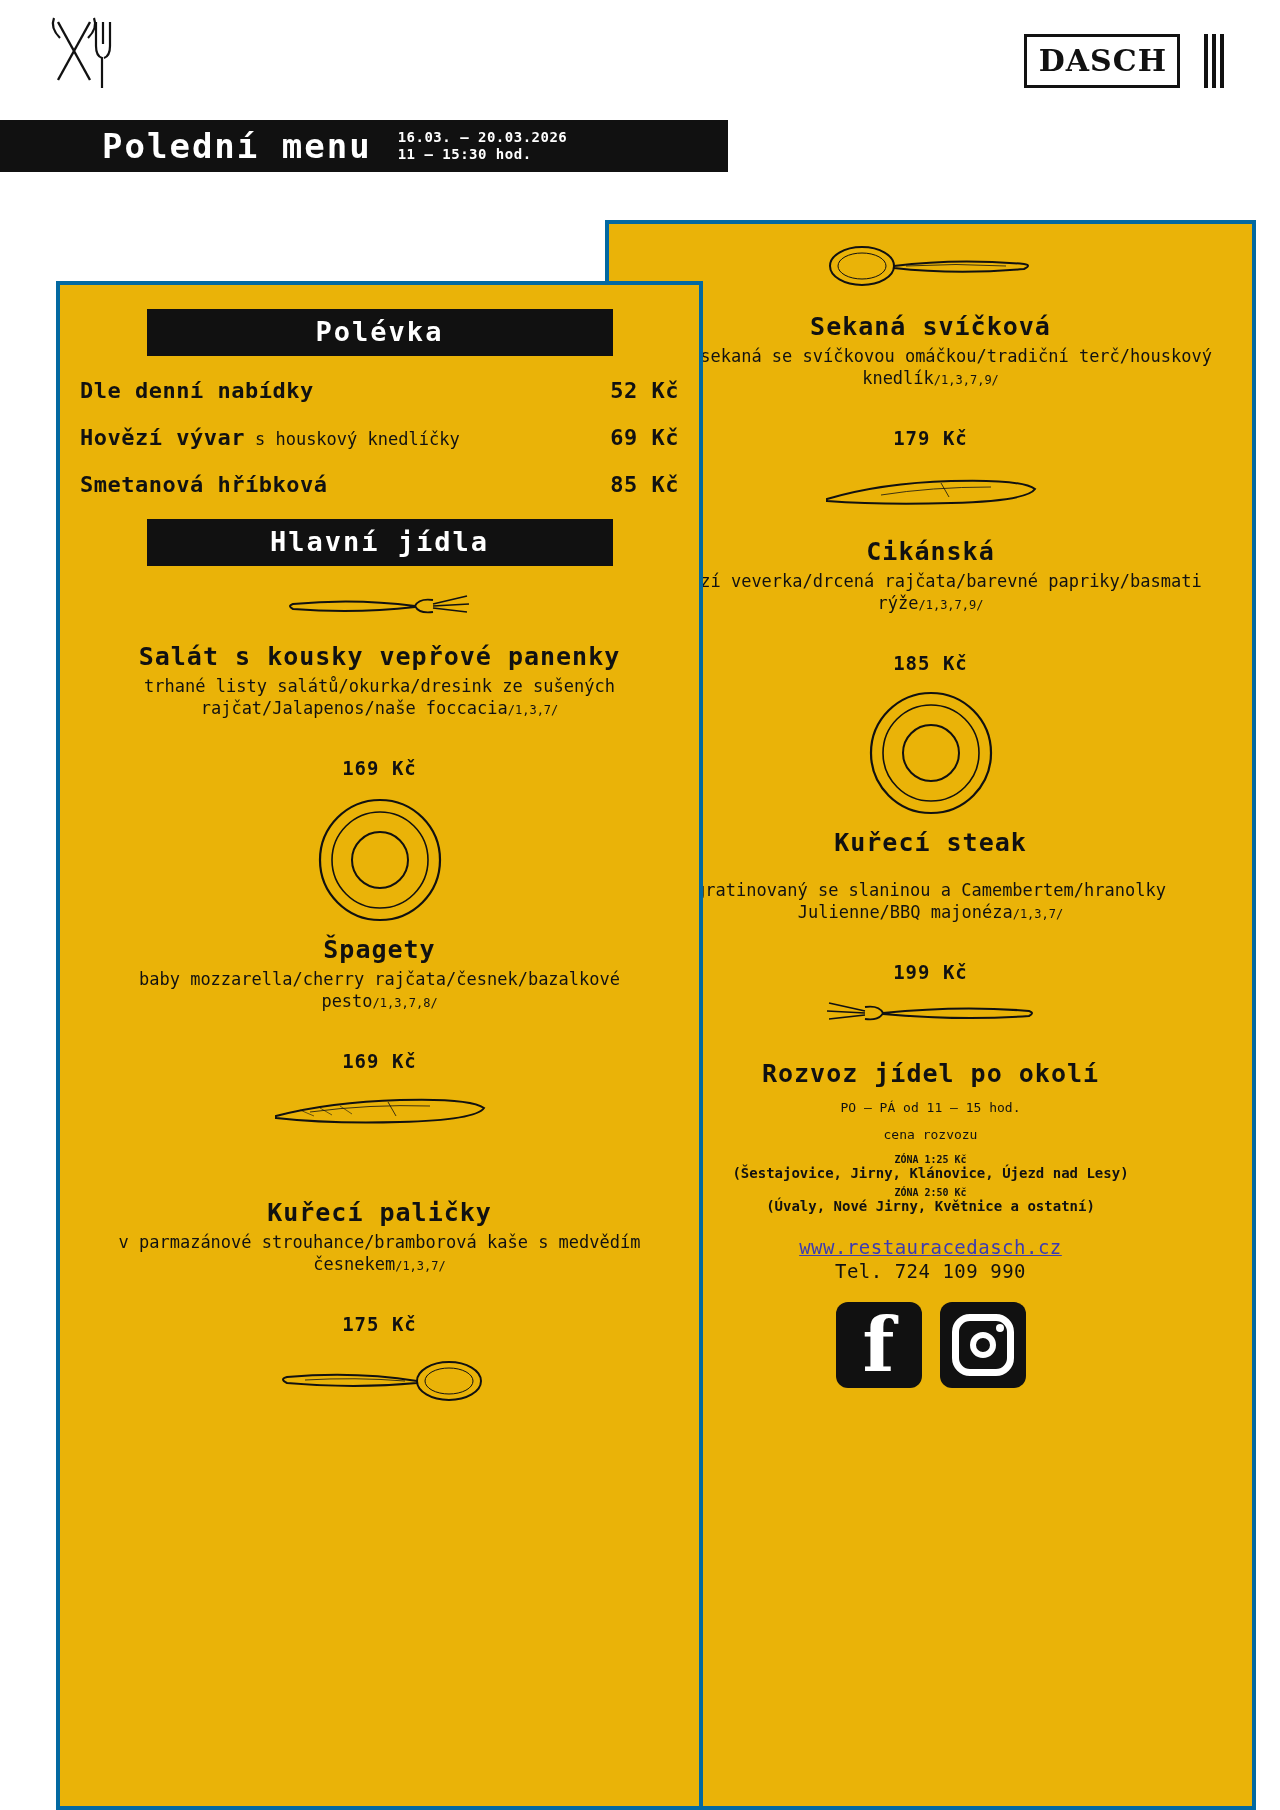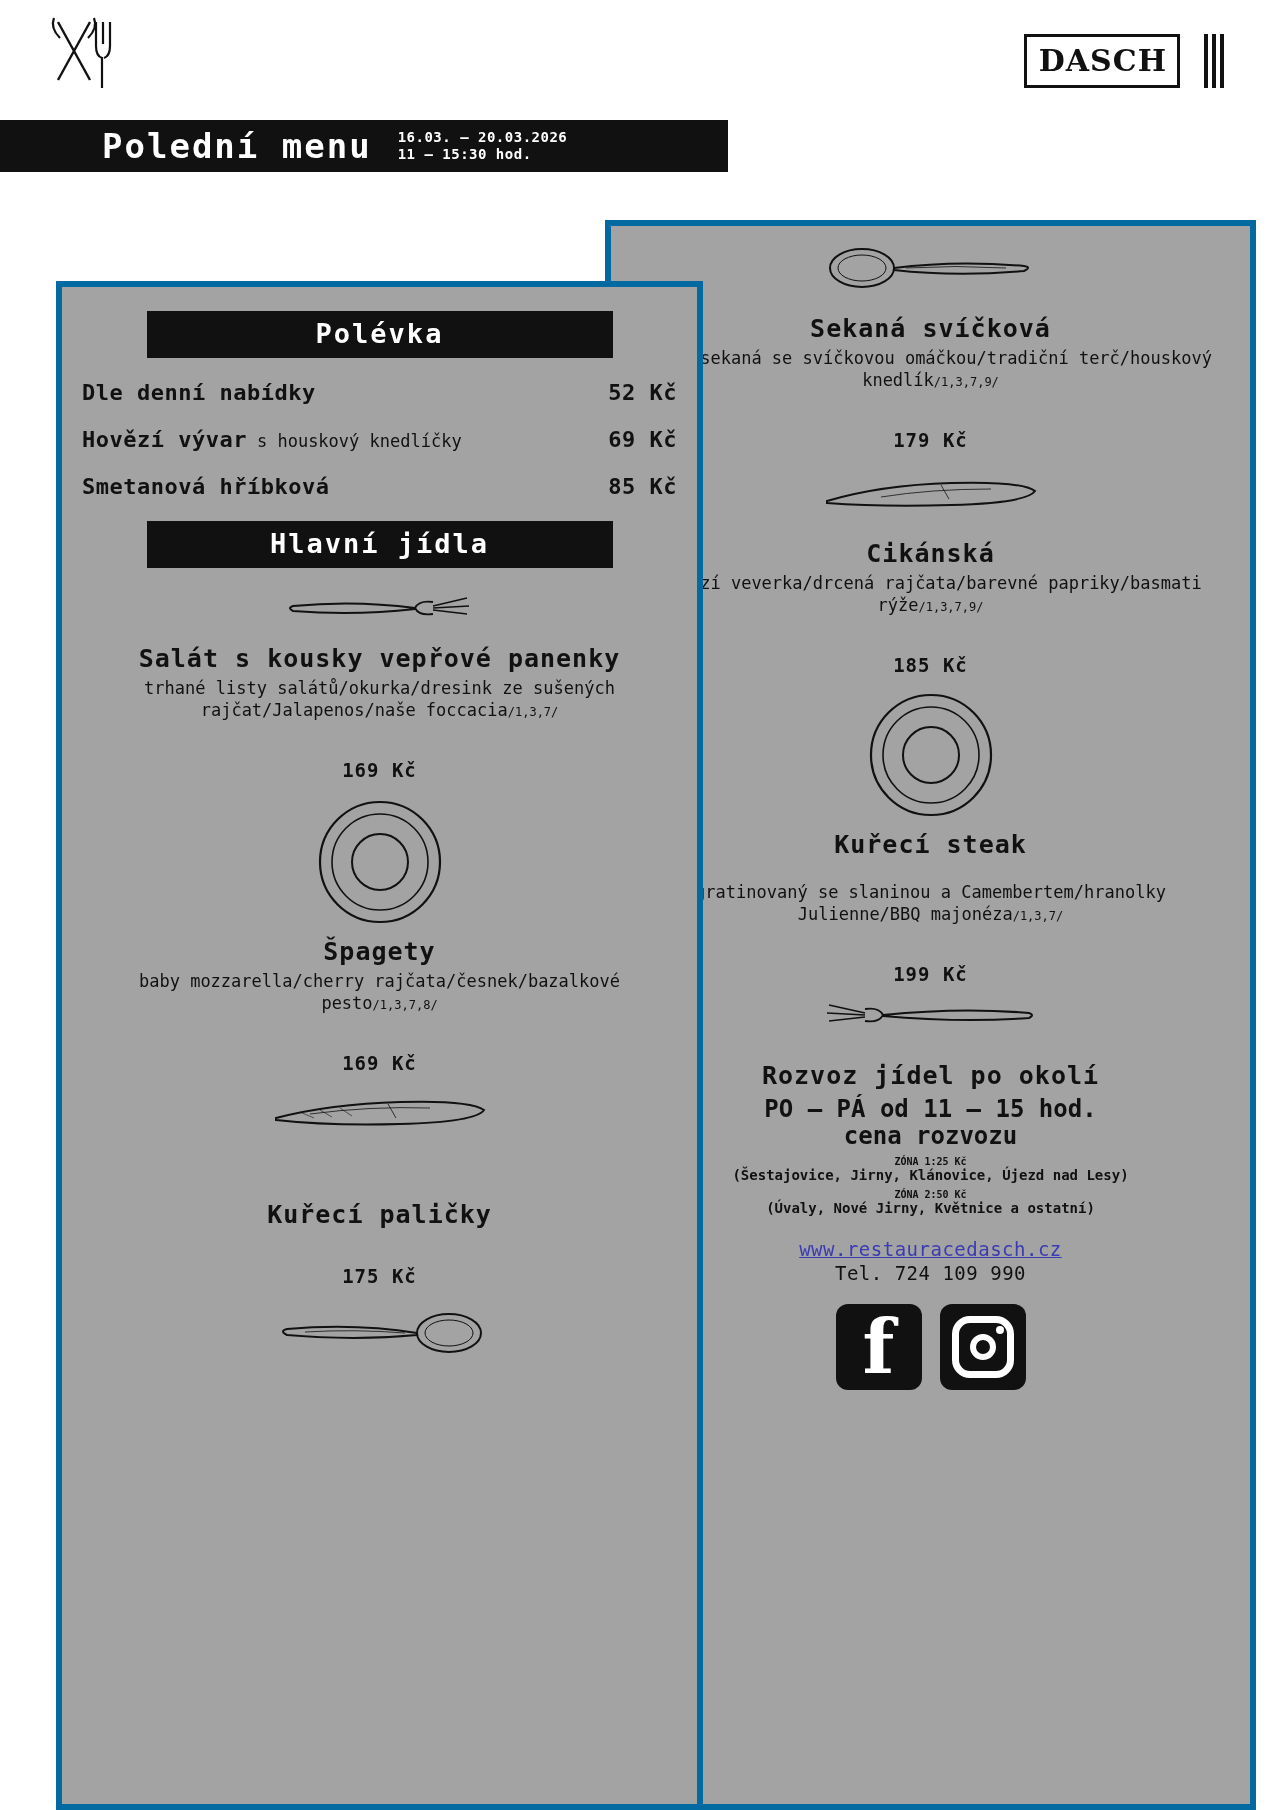--- a/index.html
+++ b/index.html
@@ -79,22 +79,22 @@
     margin-left: 26px;
     font-size: 14px;
     line-height: 17px;
     font-weight: bold;
     letter-spacing: 0.5px;
   }
 
   
   .panel {
     position: absolute;
-    border: 6px solid #0369a1;
-    background: #a3a3a3;
+    border: 4px solid #0369a1;
+    background: #eab308;
   }
   .panel-left {
     left: 56px; top: 281px;
     width: 647px; height: 1529px;
     z-index: 2;
   }
   .panel-right {
     left: 605px; top: 220px;
     width: 651px; height: 1590px;
     z-index: 1;
@@ -175,23 +175,22 @@
     text-align: center;
     margin-top: 26px;
   }
   .delivery h3 {
     font-size: 25px;
     font-weight: bold;
     letter-spacing: 1px;
     margin: 0 0 6px 0;
   }
   .delivery .d-line {
-    font-size: 24px;
+    font-size: 13px;
     line-height: 27px;
-    font-weight: bold;
   }
   .delivery .zone-title {
     font-size: 10px;
     font-weight: bold;
     margin-top: 6px;
   }
   .delivery .zone-sub {
     font-size: 14px;
     font-weight: bold;
   }
@@ -421,20 +420,23 @@
 
   <svg class="art" width="220" height="50" viewBox="0 0 220 50" style="margin-top:16px">
     <path d="M6 28 Q60 14 130 12 Q200 10 214 20 Q206 32 130 34 Q60 36 6 30 Z" fill="none" stroke="#111" stroke-width="2"></path>
     <path d="M40 24 Q100 16 160 18" stroke="#111" stroke-width="0.8" fill="none"></path>
     <path d="M118 14 L126 28" stroke="#111" stroke-width="0.8" fill="none"></path>
     <path d="M30 22 L44 28 M50 20 L62 27 M70 18 L82 26" stroke="#111" stroke-width="0.6" fill="none"></path>
   </svg>
 
   <div class="dish" style="margin-top:60px">
     <div class="dish-name">Kuřecí paličky</div>
+    <div class="dish-desc">
+      <span>v parmazánové strouhance/bramborová kaše s medvědím česnekem</span><span class="alg">/1,3,7/</span>
+    </div>
     <div class="dish-price">175 Kč</div>
   </div>
 
   <svg class="art" width="210" height="60" viewBox="0 0 210 60" style="margin-top:14px">
     <ellipse cx="174" cy="32" rx="32" ry="19" fill="none" stroke="#111" stroke-width="2"></ellipse>
     <ellipse cx="174" cy="32" rx="24" ry="13" fill="none" stroke="#111" stroke-width="1"></ellipse>
     <path d="M142 32 Q80 22 12 28 Q4 30 12 34 Q80 40 142 34 Z" fill="none" stroke="#111" stroke-width="2"></path>
     <path d="M30 31 Q80 28 130 32" stroke="#111" stroke-width="0.8" fill="none"></path>
   </svg>
 

